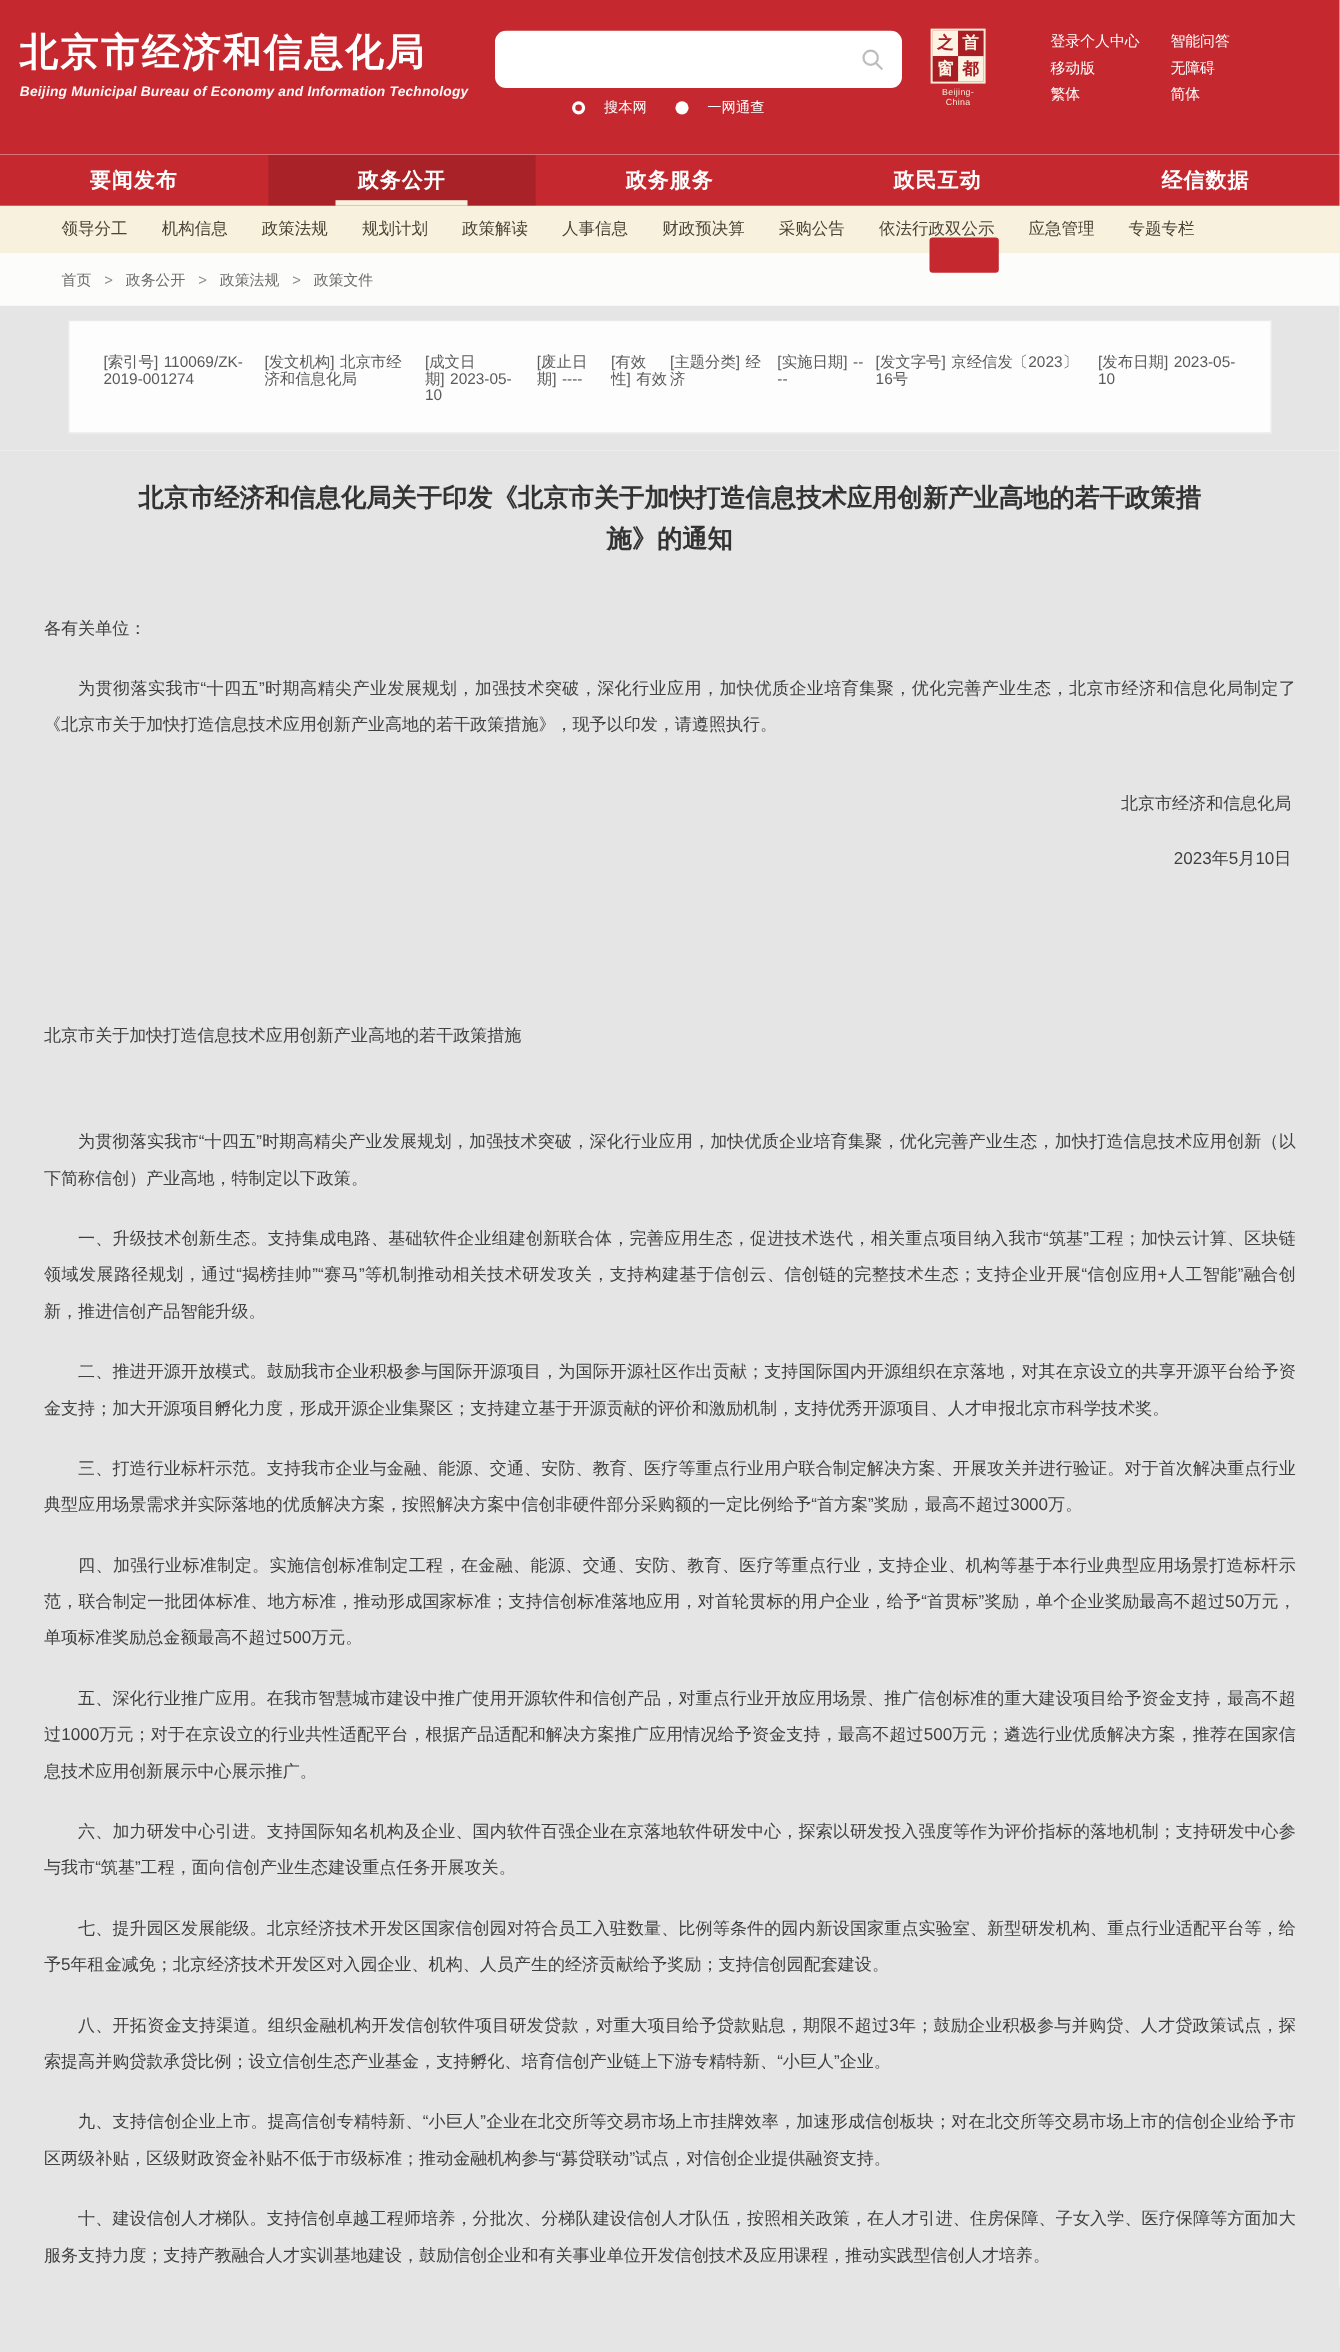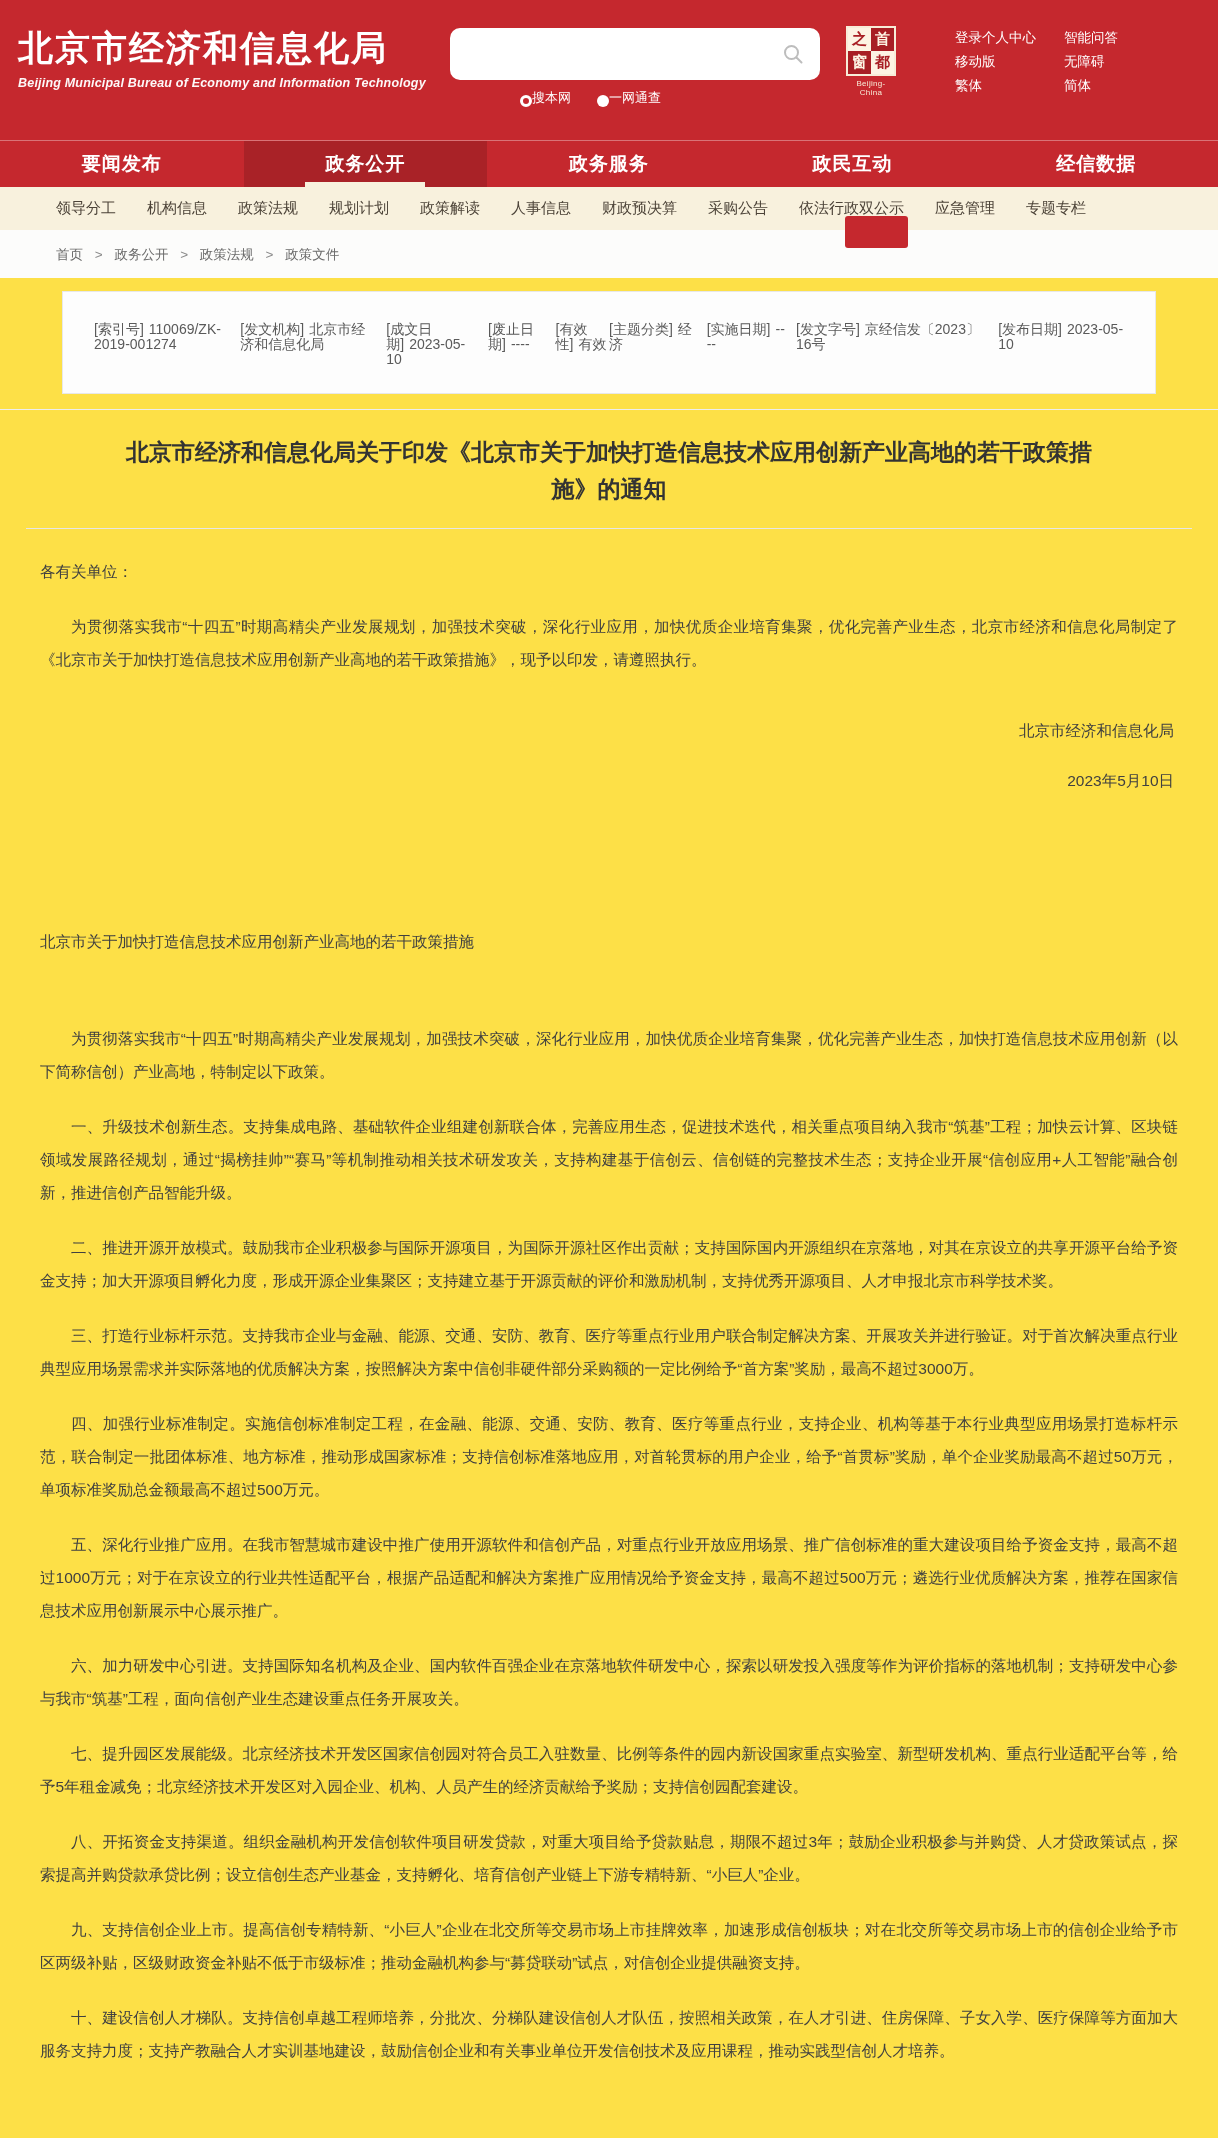--- a/index.html
+++ b/index.html
@@ -1,29 +1,29 @@
 <!DOCTYPE html>
 <html><head>
 <meta charset="utf-8">
 <style>
   html,body{margin:0;padding:0;background:#fff;}
   body{font-family:"Liberation Sans","DejaVu Sans",sans-serif;}
-  .page{position:relative;width:1218px;height:2138px;margin:0 auto;background:#fde047;overflow:hidden;}
+  .page{position:relative;width:1218px;height:2138px;margin:0 auto;background:#e5e5e5;overflow:hidden;}
 
   
   .topbar{position:relative;height:140px;background:#c5282e;}
   .brand{position:absolute;left:18px;top:26px;color:#fff;}
   .site-name{font-size:35px;font-weight:bold;letter-spacing:2px;line-height:44px;}
   .site-name-en{font-size:12.5px;font-weight:bold;letter-spacing:.2px;margin-top:6px;opacity:.97;font-style:italic;}
   .search-area{position:absolute;left:450px;top:28px;width:370px;}
   .search-pill{position:relative;width:370px;height:52px;background:#fff;border-radius:10px;}
   .search-pill input{position:absolute;left:16px;top:8px;width:300px;height:36px;border:none;outline:none;font-size:15px;background:transparent;}
   .mag{position:absolute;right:16px;top:15px;}
   .search-scope{margin-top:9px;padding-left:70px;display:flex;gap:26px;color:#fff;font-size:13px;align-items:center;}
-  .scope-opt{display:flex;align-items:flex-end;gap:0;cursor:pointer;}
+  .scope-opt{display:flex;align-items:center;gap:17px;cursor:pointer;}
   .radio-ring{width:12px;height:12px;border:3px solid #fff;border-radius:50%;box-sizing:border-box;display:inline-block;}
   .radio-dot{width:12px;height:12px;background:#fff;border-radius:50%;display:inline-block;}
   .seal{position:absolute;left:846px;top:26px;width:50px;text-align:center;}
   .seal-grid{display:grid;grid-template-columns:23px 23px;grid-template-rows:23px 23px;border:2px solid #f7ecd8;width:46px;height:46px;}
   .seal-cell{font-size:15px;font-weight:bold;display:flex;align-items:center;justify-content:center;}
   .cell-a{background:#fdf3e3;color:#a81e24;}
   .cell-b{background:#a81e24;color:#fdf3e3;}
   .seal-caption{font-size:8px;color:#f7ecd8;margin-top:3px;letter-spacing:.3px;}
   .quick-links{position:absolute;left:928px;top:30px;display:flex;gap:28px;color:#fff;font-size:13.5px;margin-left:27px;}
   .ql-col{display:flex;flex-direction:column;gap:9px;}

